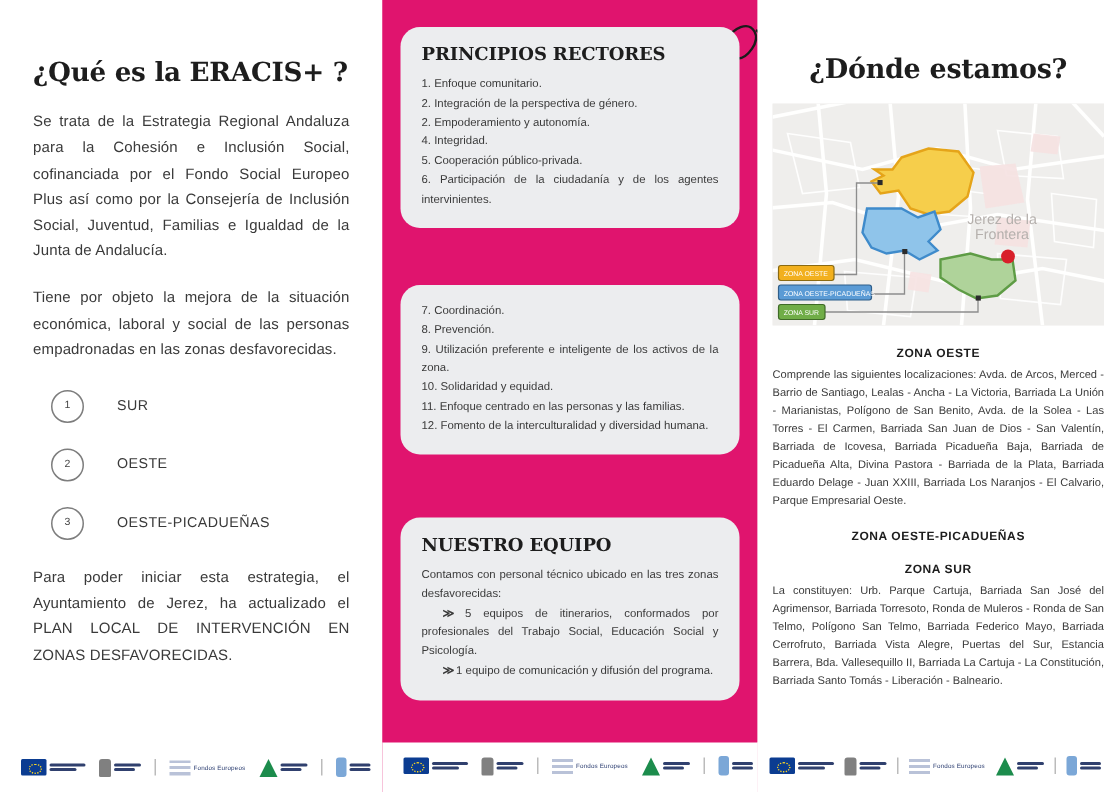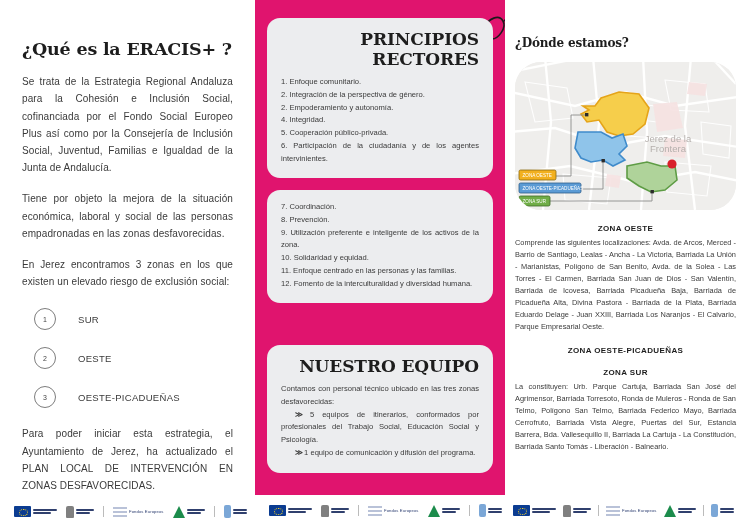--- a/index.html
+++ b/index.html
@@ -40,39 +40,39 @@
   .pink-bg{position:absolute;left:0;top:0;width:250px;height:495px;background:#E0146E;}
   .card{
     position:absolute;left:12px;width:226px;box-sizing:border-box;
     background:#ecedef;border-radius:13px;padding:11px 14px 13px 14px;
   }
   .card-1{top:18px;}
   .card-2{top:190px;}
   .card-3{top:345px;}
   .card-h{
     font-family:"DejaVu Serif","Liberation Serif",serif;font-weight:700;
-    font-size:17px;text-align:right;color:#1d1d1d;margin:0 0 7px 0;letter-spacing:-.1px;
+    font-size:12px;text-align:left;color:#1d1d1d;margin:0 0 7px 0;letter-spacing:-.1px;
   }
   .card-li{font-size:7.6px;line-height:1.68;color:#3a3a3a;text-align:justify;}
   .card-p{font-size:7.6px;line-height:1.68;color:#3a3a3a;text-align:justify;margin:0;}
   .bullet-ind{display:block;text-align:justify;text-indent:14px;}
   .arrows{letter-spacing:-1px;font-weight:700;}
 
   
   .pin{position:absolute;left:364px;top:2px;width:26px;height:30px;}
 
   
   .doodle{position:absolute;left:226px;top:0px;width:62px;height:62px;pointer-events:none;}
 
   
   .right-inner{padding:0 10px;}
-  .h-donde{font-size:12px;margin:36px 0 0 0;}
+  .h-donde{font-size:18px;margin:36px 0 0 0;text-align:center;}
   .map-wrap{
     position:relative;width:221px;height:148px;margin:12px auto 0 auto;
-    background:#efeeec;overflow:hidden;border-radius:26px;
+    background:#efeeec;overflow:hidden;
   }
   .map-svg{position:absolute;inset:0;}
   .zone-head{
     font-size:8px;font-weight:700;text-align:center;color:#1d1d1d;
     letter-spacing:.4px;margin:14px 0 4px 0;
   }
   .zone-body{
     font-size:7.4px;line-height:1.62;text-align:justify;color:#3a3a3a;margin:0;
   }
 
@@ -111,21 +111,20 @@
 <body>
 
 <div class="page">
 
   <div class="col col-left">
     <div class="left-inner">
       <h1 class="title-serif h-eracis">¿Qué es la ERACIS+ ?</h1>
 
       <p class="body-p">Se trata de la Estrategia Regional Andaluza para la Cohesión e Inclusión Social, cofinanciada por el Fondo Social Europeo Plus así como por la Consejería de Inclusión Social, Juventud, Familias e Igualdad de la Junta de Andalucía.</p>
       <p class="body-p">Tiene por objeto la mejora de la situación económica, laboral y social  de las personas empadronadas en las zonas desfavorecidas.</p>
-      <p class="body-p">En Jerez encontramos 3 zonas en los que existen un elevado riesgo de exclusión social:</p>
 
       <div class="zone-list">
         <div class="zone-row">
           <span class="zone-num">1</span>
           <span class="zone-name">SUR</span>
         </div>
         <div class="zone-row">
           <span class="zone-num">2</span>
           <span class="zone-name">OESTE</span>
         </div>

